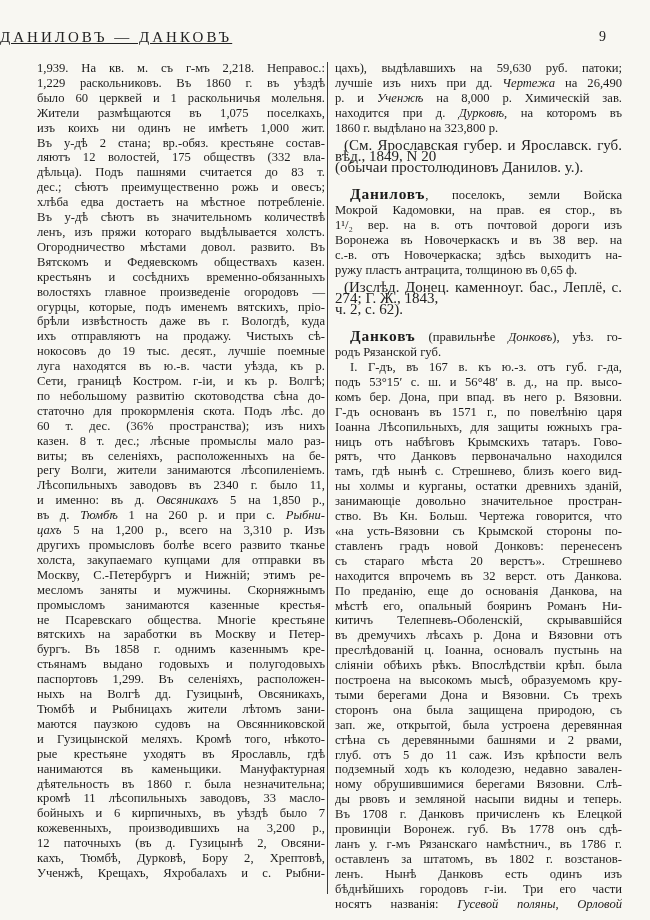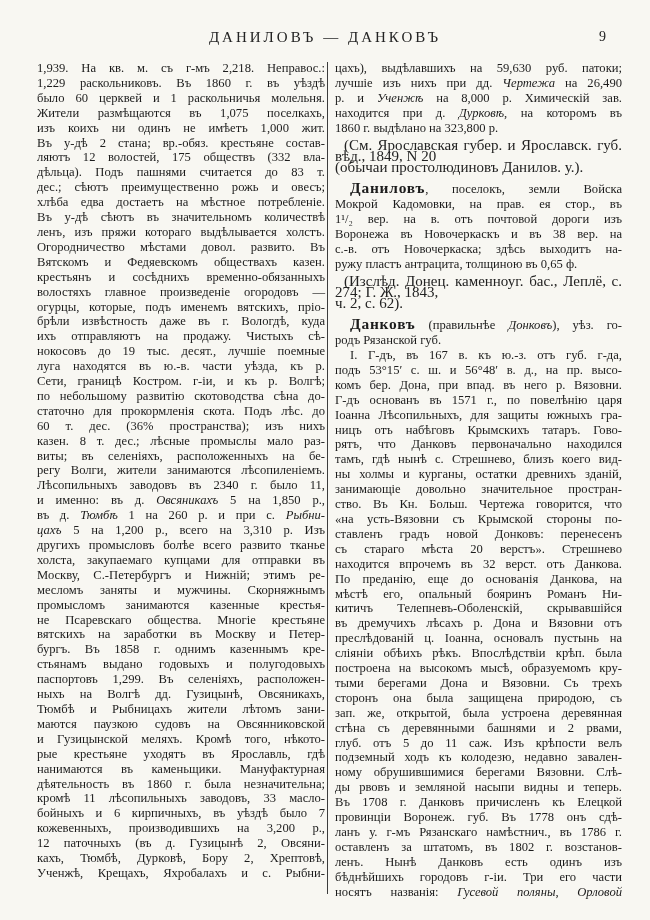--- a/index.html
+++ b/index.html
@@ -7,22 +7,23 @@
     width:650px; height:920px;
     background:#f6f5f0;
     font-family:"Liberation Serif", serif;
     color:#1c1c1c;
     -webkit-font-smoothing:antialiased;
   }
   .page { position:relative; width:650px; height:920px; overflow:hidden;
           background:#f8f7f2; }
   .running-header {
     position:absolute; top:29px; left:0; width:650px;
-    text-align:center; font-size:15px; letter-spacing:3px;
+    font-size:15px; letter-spacing:3px;
     color:#222;
+    text-decoration:underline;
   }
   .page-number {
     position:absolute; top:29px; right:44px;
     font-size:14px; letter-spacing:0; color:#222;
   }
   .column {
     position:absolute; top:61px;
     font-size:12.6px; line-height:14.9px;
     color:#1c1c1c;
   }
@@ -34,21 +35,21 @@
   }
   .line { text-align:justify; text-align-last:justify; }
   .line.short { text-align-last:left; }
   .block.indent .line:first-child { text-indent:15px; }
   .block.citation {
     font-size:15px; line-height:11.2px;
     margin:4px 0 4px 0; color:#222;
   }
   .block.citation .line { text-align-last:left; }
   .block.citation .line:first-child { text-indent:9px; }
-  .block.entry { margin-top:8px; }
+  .block.entry { margin-top:14px; }
   .hw { font-weight:bold; font-size:15.4px; letter-spacing:0.8px; }
   i { font-style:italic; }
 </style>
 </head>
 <body>
 
 <div class="page">
   <div class="running-header">
     <span>ДАНИЛОВЪ — ДАНКОВЪ</span>
   </div>

